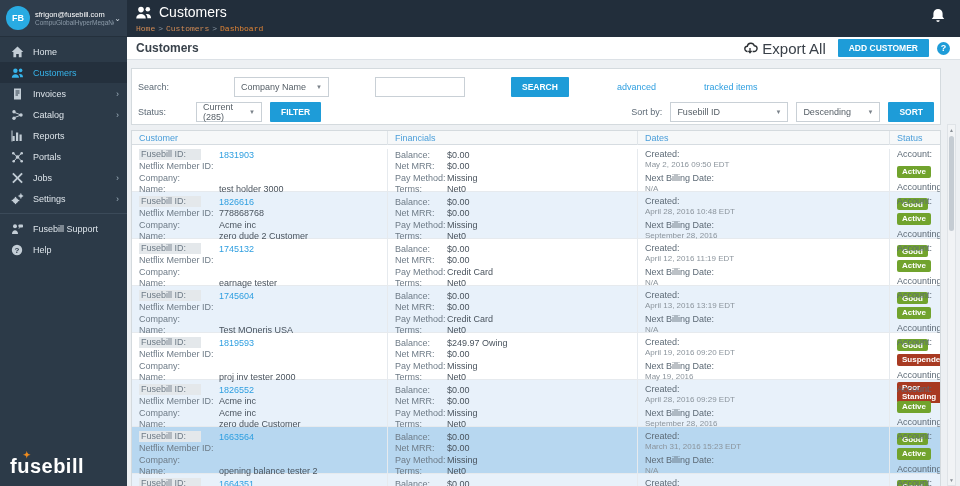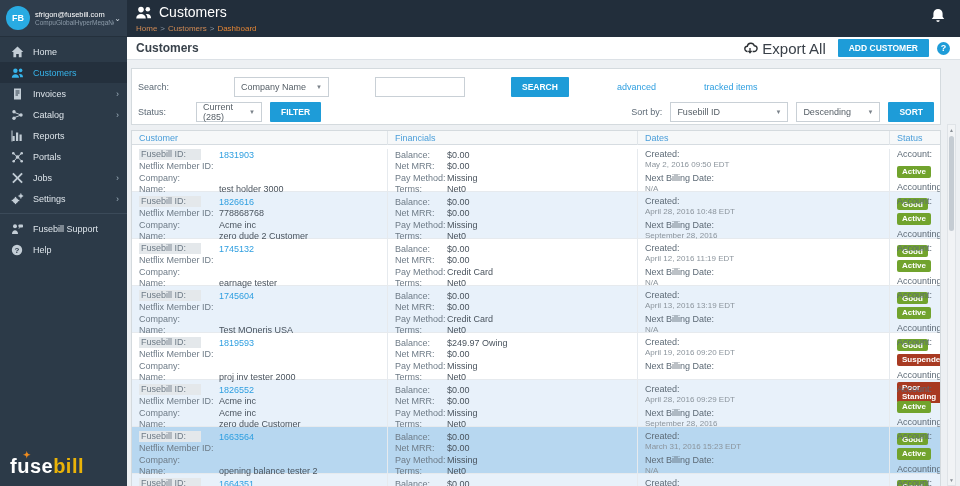--- a/index.html
+++ b/index.html
@@ -16,27 +16,27 @@
   .nav { padding-top:4px; }
   .navitem { height:21px; display:flex; align-items:center; padding:0 8px 0 11px; color:#dde4ea; font-size:9px; cursor:pointer; }
   .navitem .nicon { width:14px; height:12px; margin-right:8px; color:#c3cdd6; display:flex; align-items:center; }
   .navitem.active { background:#24303d; color:#36b3ea; }
   .navitem.active .nicon { color:#36b3ea; }
   .navitem .chev { margin-left:auto; color:#9fb0bd; font-size:9px; }
   .navdivider { height:1px; background:#3b4a59; margin:4px 0; }
   .logo { position:absolute; bottom:8px; left:10px; font-size:20px; font-weight:bold; letter-spacing:.5px; }
   .logo .lf { color:#fff; position:relative; }
   .logo .spark { position:absolute; left:13px; top:-5px; color:#f08c1e; font-size:9px; }
-  .logo .lb { color:#eab308; }
+  .logo .lb { color:#ffffff; }
 
   
   .topbar { position:absolute; left:127px; top:0; right:0; height:37px; background:#222e3b; }
   .toptitle { position:absolute; left:8px; top:4px; display:flex; align-items:center; color:#fff; font-size:14px; }
   .toptitle svg { margin-right:6px; }
-  .breadcrumb { position:absolute; left:9px; top:24px; font-size:8px; }
+  .breadcrumb { position:absolute; left:9px; top:24px; font-size:8px;font-family:Liberation Mono, monospace; }
   .bc-link { color:#d08a54; cursor:pointer; }
   .bc-sep { color:#8b98a4; margin:0 3px; }
   .bc-current { color:#e28434; }
   .bell { position:absolute; right:14px; top:8px; color:#fff; cursor:pointer; }
 
   
   .pagehead { position:absolute; left:127px; top:37px; right:0; height:23px; background:#fff; border-bottom:1px solid #dce1e6; display:flex; align-items:center; }
   .pagehead h1 { font-size:12px; color:#39424b; font-weight:bold; margin-left:9px; }
   .headright { margin-left:auto; display:flex; align-items:center; margin-right:10px; }
   .exportall { display:flex; align-items:center; font-size:15px; color:#3a4149; cursor:pointer; margin-right:12px; }
@@ -531,20 +531,21 @@
             </div>
       <div class="line">
               <span class="lbl">Terms:</span>
               <span class="val">Net0</span>
             </div>
     </div>
     <div class="cell c-dates">
       <div class="dlbl">Created:</div>
       <div class="dval">April 19, 2016 09:20 EDT</div>
       <div class="dlbl">Next Billing Date:</div>
+      <div class="dval">May 19, 2016</div>
     </div>
     <div class="cell c-status">
       <div class="dlbl">Account:</div>
       <span class="badge bad">Suspended</span>
       <div class="dlbl">Accounting:</div>
       <span class="badge bad">Poor Standing</span>
     </div>
   </div>
         <div class="trow alt">
     <div class="cell c-customer">

